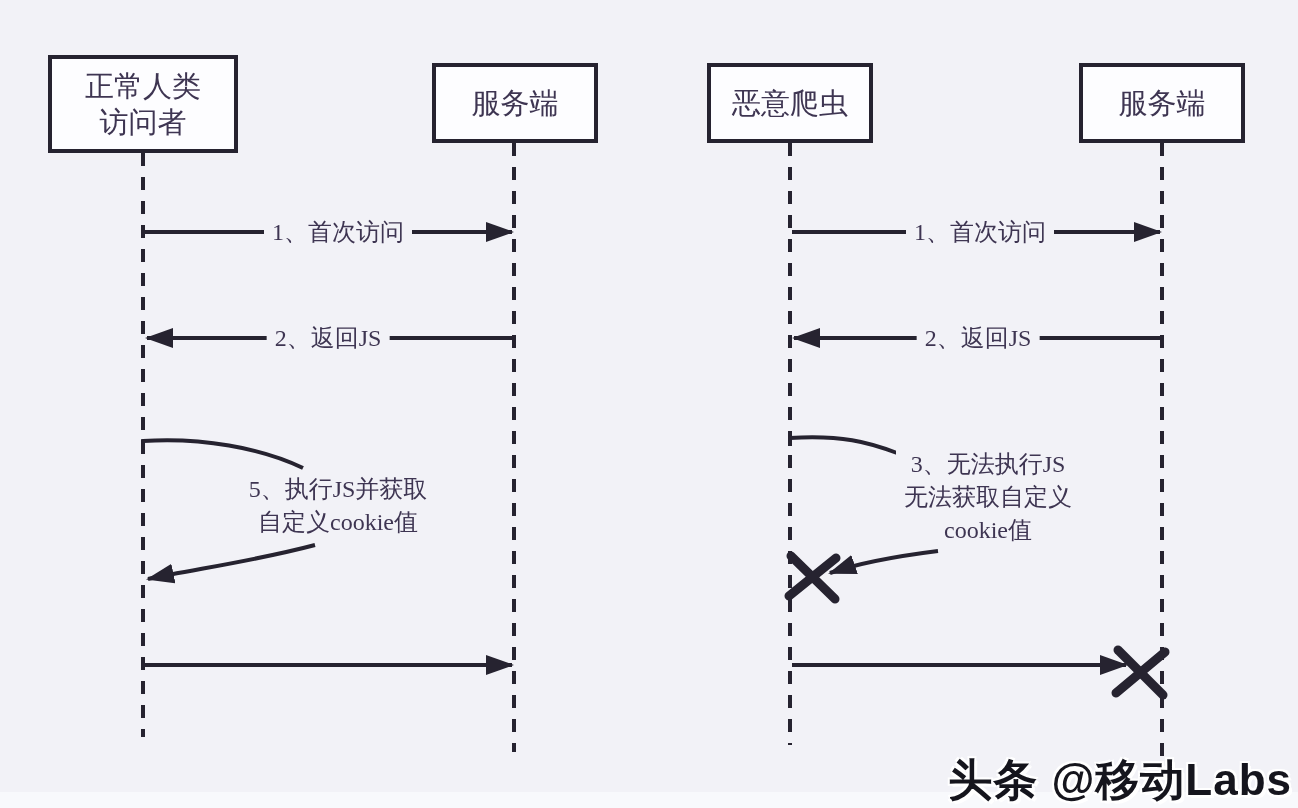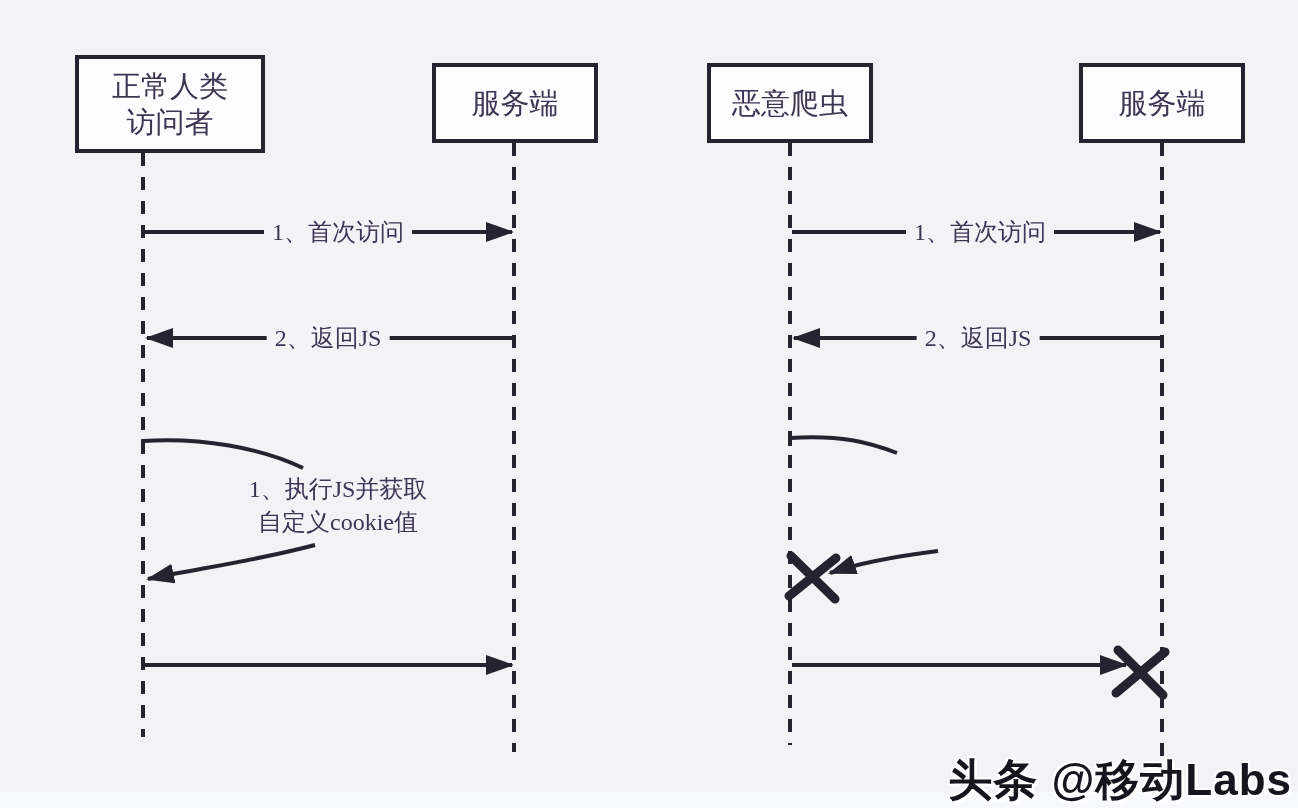--- a/index.html
+++ b/index.html
@@ -77,29 +77,32 @@
     <g>
       <line class="xmark" x1="791" y1="556" x2="835" y2="599"></line>
       <line class="xmark" x1="836" y1="558" x2="789" y2="596"></line>
     </g>
     <g>
       <line class="xmark" x1="1118" y1="650" x2="1163" y2="695"></line>
       <line class="xmark" x1="1165" y1="652" x2="1116" y2="693"></line>
     </g>
   </svg>
 
-  <div class="actor" style="left:48px;top:55px;width:190px;height:98px;margin-left:27px;">正常人类
+  <div class="actor" style="left:48px;top:55px;width:190px;height:98px;">正常人类
 访问者</div>
   <div class="actor" style="left:432px;top:63px;width:166px;height:80px;">服务端</div>
   <div class="actor" style="left:707px;top:63px;width:166px;height:80px;">恶意爬虫</div>
   <div class="actor" style="left:1079px;top:63px;width:166px;height:80px;">服务端</div>
 
   <div class="msg" style="left:338px;top:232px;">1、首次访问</div>
   <div class="msg" style="left:328px;top:338px;">2、返回JS</div>
-  <div class="msg" style="left:338px;top:506px;">1、执行JS并获取
+  <div class="msg" style="left:338px;top:506px;">5、执行JS并获取
 自定义cookie值</div>
 
   <div class="msg" style="left:980px;top:232px;">1、首次访问</div>
   <div class="msg" style="left:978px;top:338px;">2、返回JS</div>
+  <div class="msg" style="left:988px;top:497px;">3、无法执行JS
+无法获取自定义
+cookie值</div>
 
   <div class="watermark">头条 @移动Labs</div>
 
 </div>
 
 </body></html>

